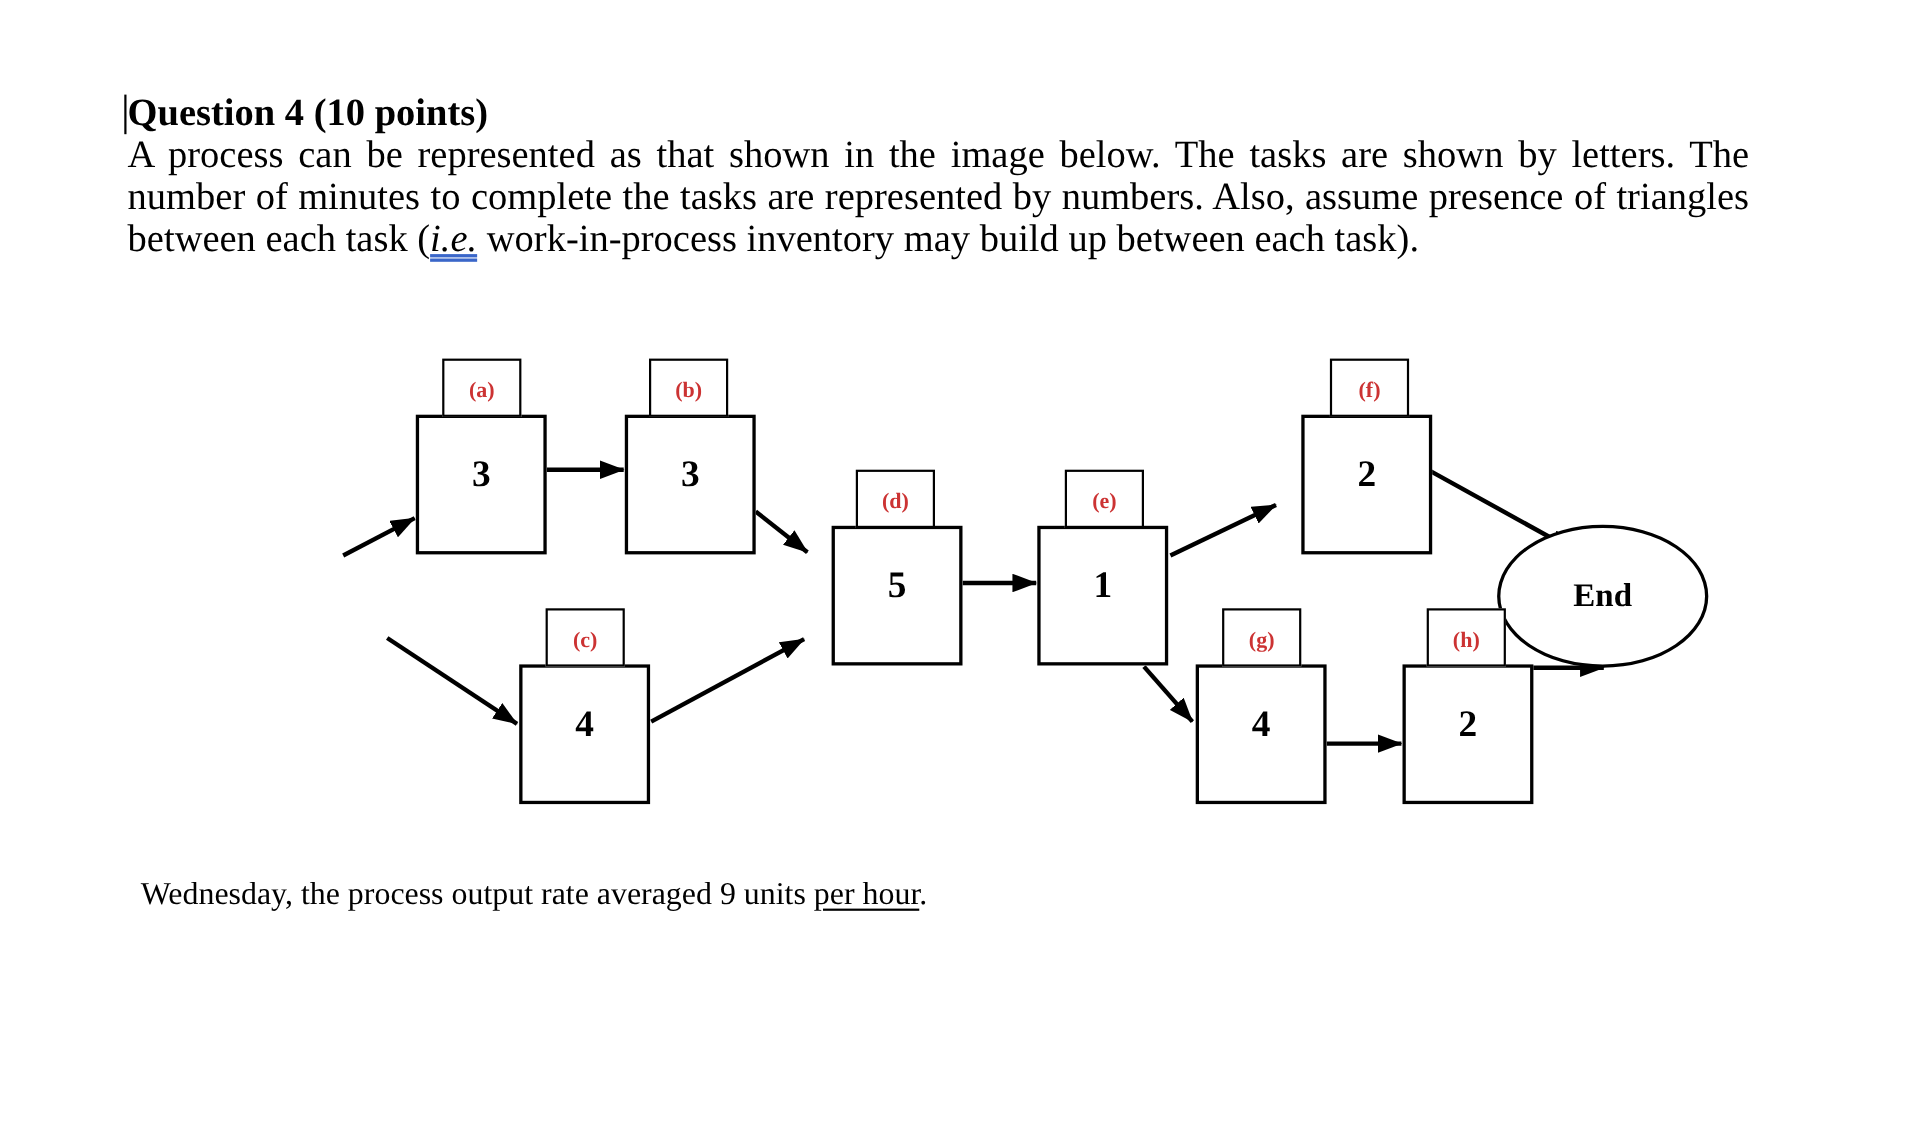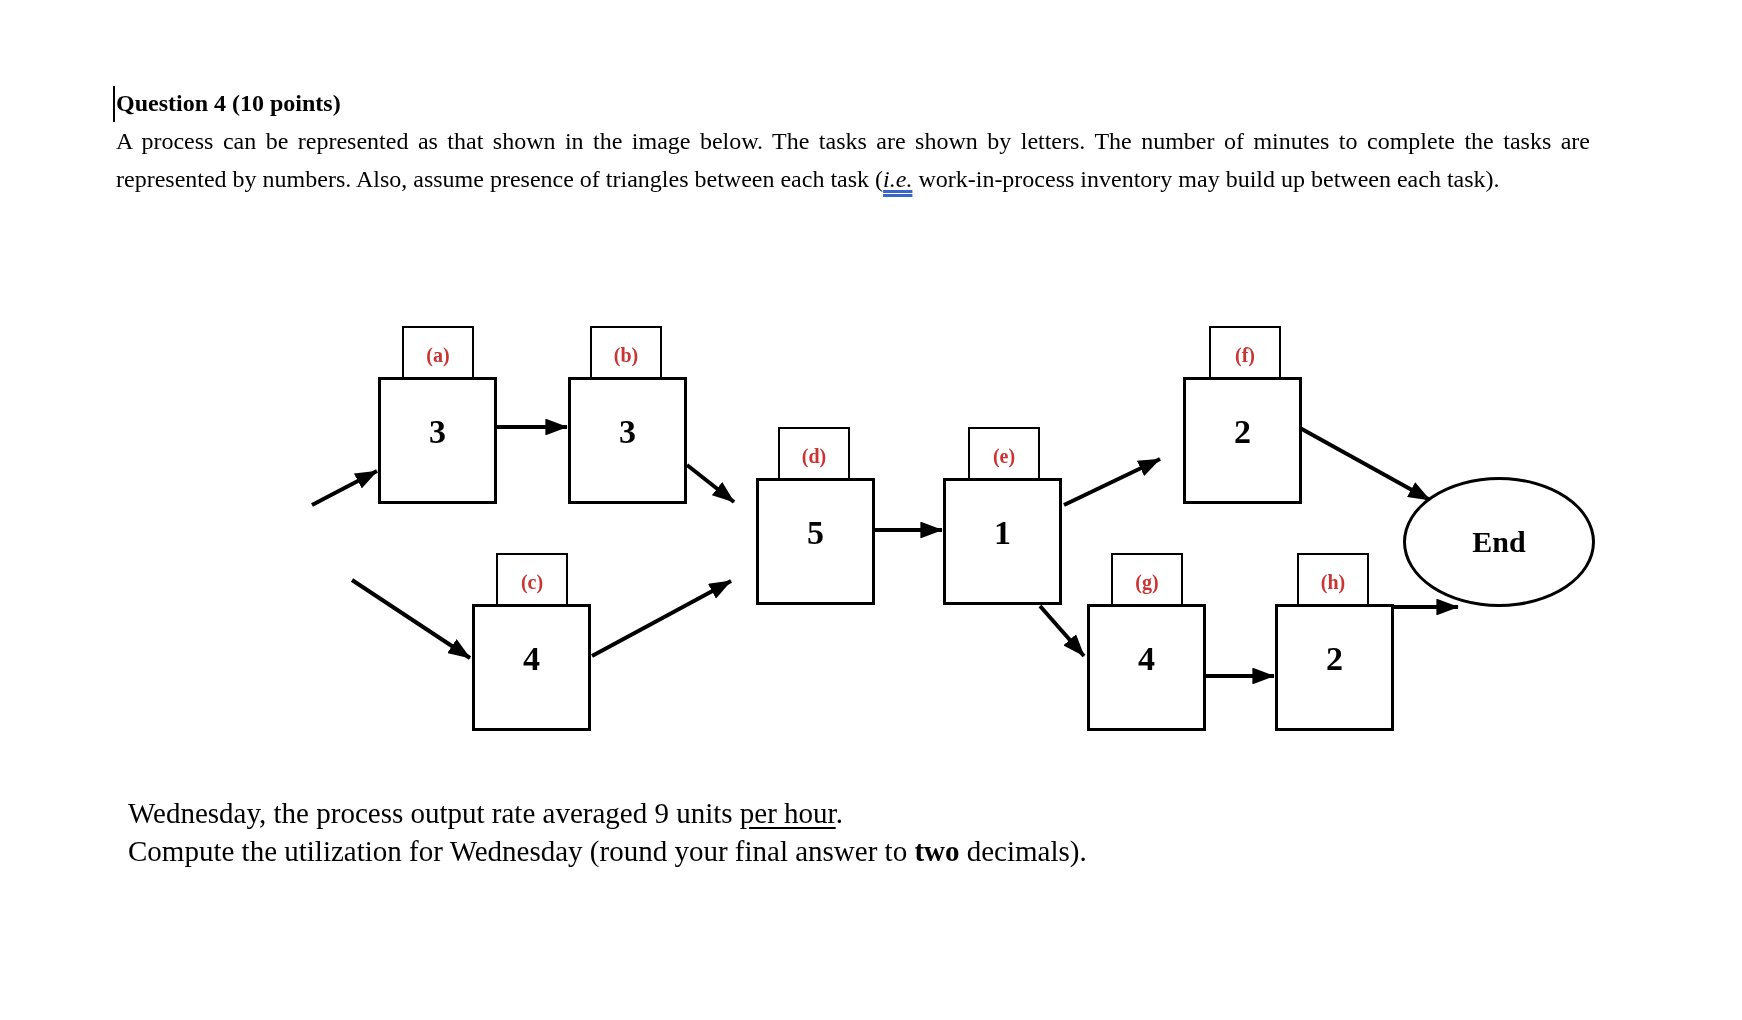--- a/index.html
+++ b/index.html
@@ -10,21 +10,21 @@
     background:#ffffff;
     font-family:"Liberation Serif", serif;
     color:#000;
     overflow:hidden;
   }
   
   .textblock{
     position:absolute;
     left:116px; top:84px;
     width:1474px;
-    font-size:24px;
+    font-size:35px;
     line-height:38px;
   }
   .qtitle{font-weight:bold;}
   .qpara{text-align:justify;}
   .cursor{
     position:absolute;
     left:113px; top:86px;
     width:2px; height:36px;
     background:#000;
   }
@@ -51,21 +51,21 @@
     position:absolute;
     border:3px solid #000;
     border-radius:50%;
     background:#fff;
     display:flex;align-items:center;justify-content:center;
     font-weight:bold;font-size:30px;
     box-sizing:border-box;
     z-index:2;
   }
   .start-node{left:165px;top:503px;width:194px;height:130px;}
-  .end-node{left:1403px;top:477px;width:192px;height:130px;text-align:right;}
+  .end-node{left:1361px;top:477px;width:192px;height:130px;text-align:right;}
   .tab{
     position:absolute;
     width:72px;height:53px;
     border:2px solid #000;
     background:#fff;
     box-sizing:border-box;
     display:flex;align-items:center;justify-content:center;
     z-index:4;
   }
   .tabtext{
@@ -194,16 +194,15 @@
 
   <div class="tab tab-h">
     <span class="tabtext">(h)</span>
   </div>
   <div class="box box-h">
     <span class="num">2</span>
   </div>
 
   <div class="footer">
     <div><span>Wednesday, the process output rate averaged 9 units </span><span class="u">per hour</span><span>.</span></div>
-    <div><span>Compute the utilization for Wednesday (round your final answer to </span><span class="b">two</span><span> decimals).</span></div>
   </div>
 
 </div>
 
 </body></html>

